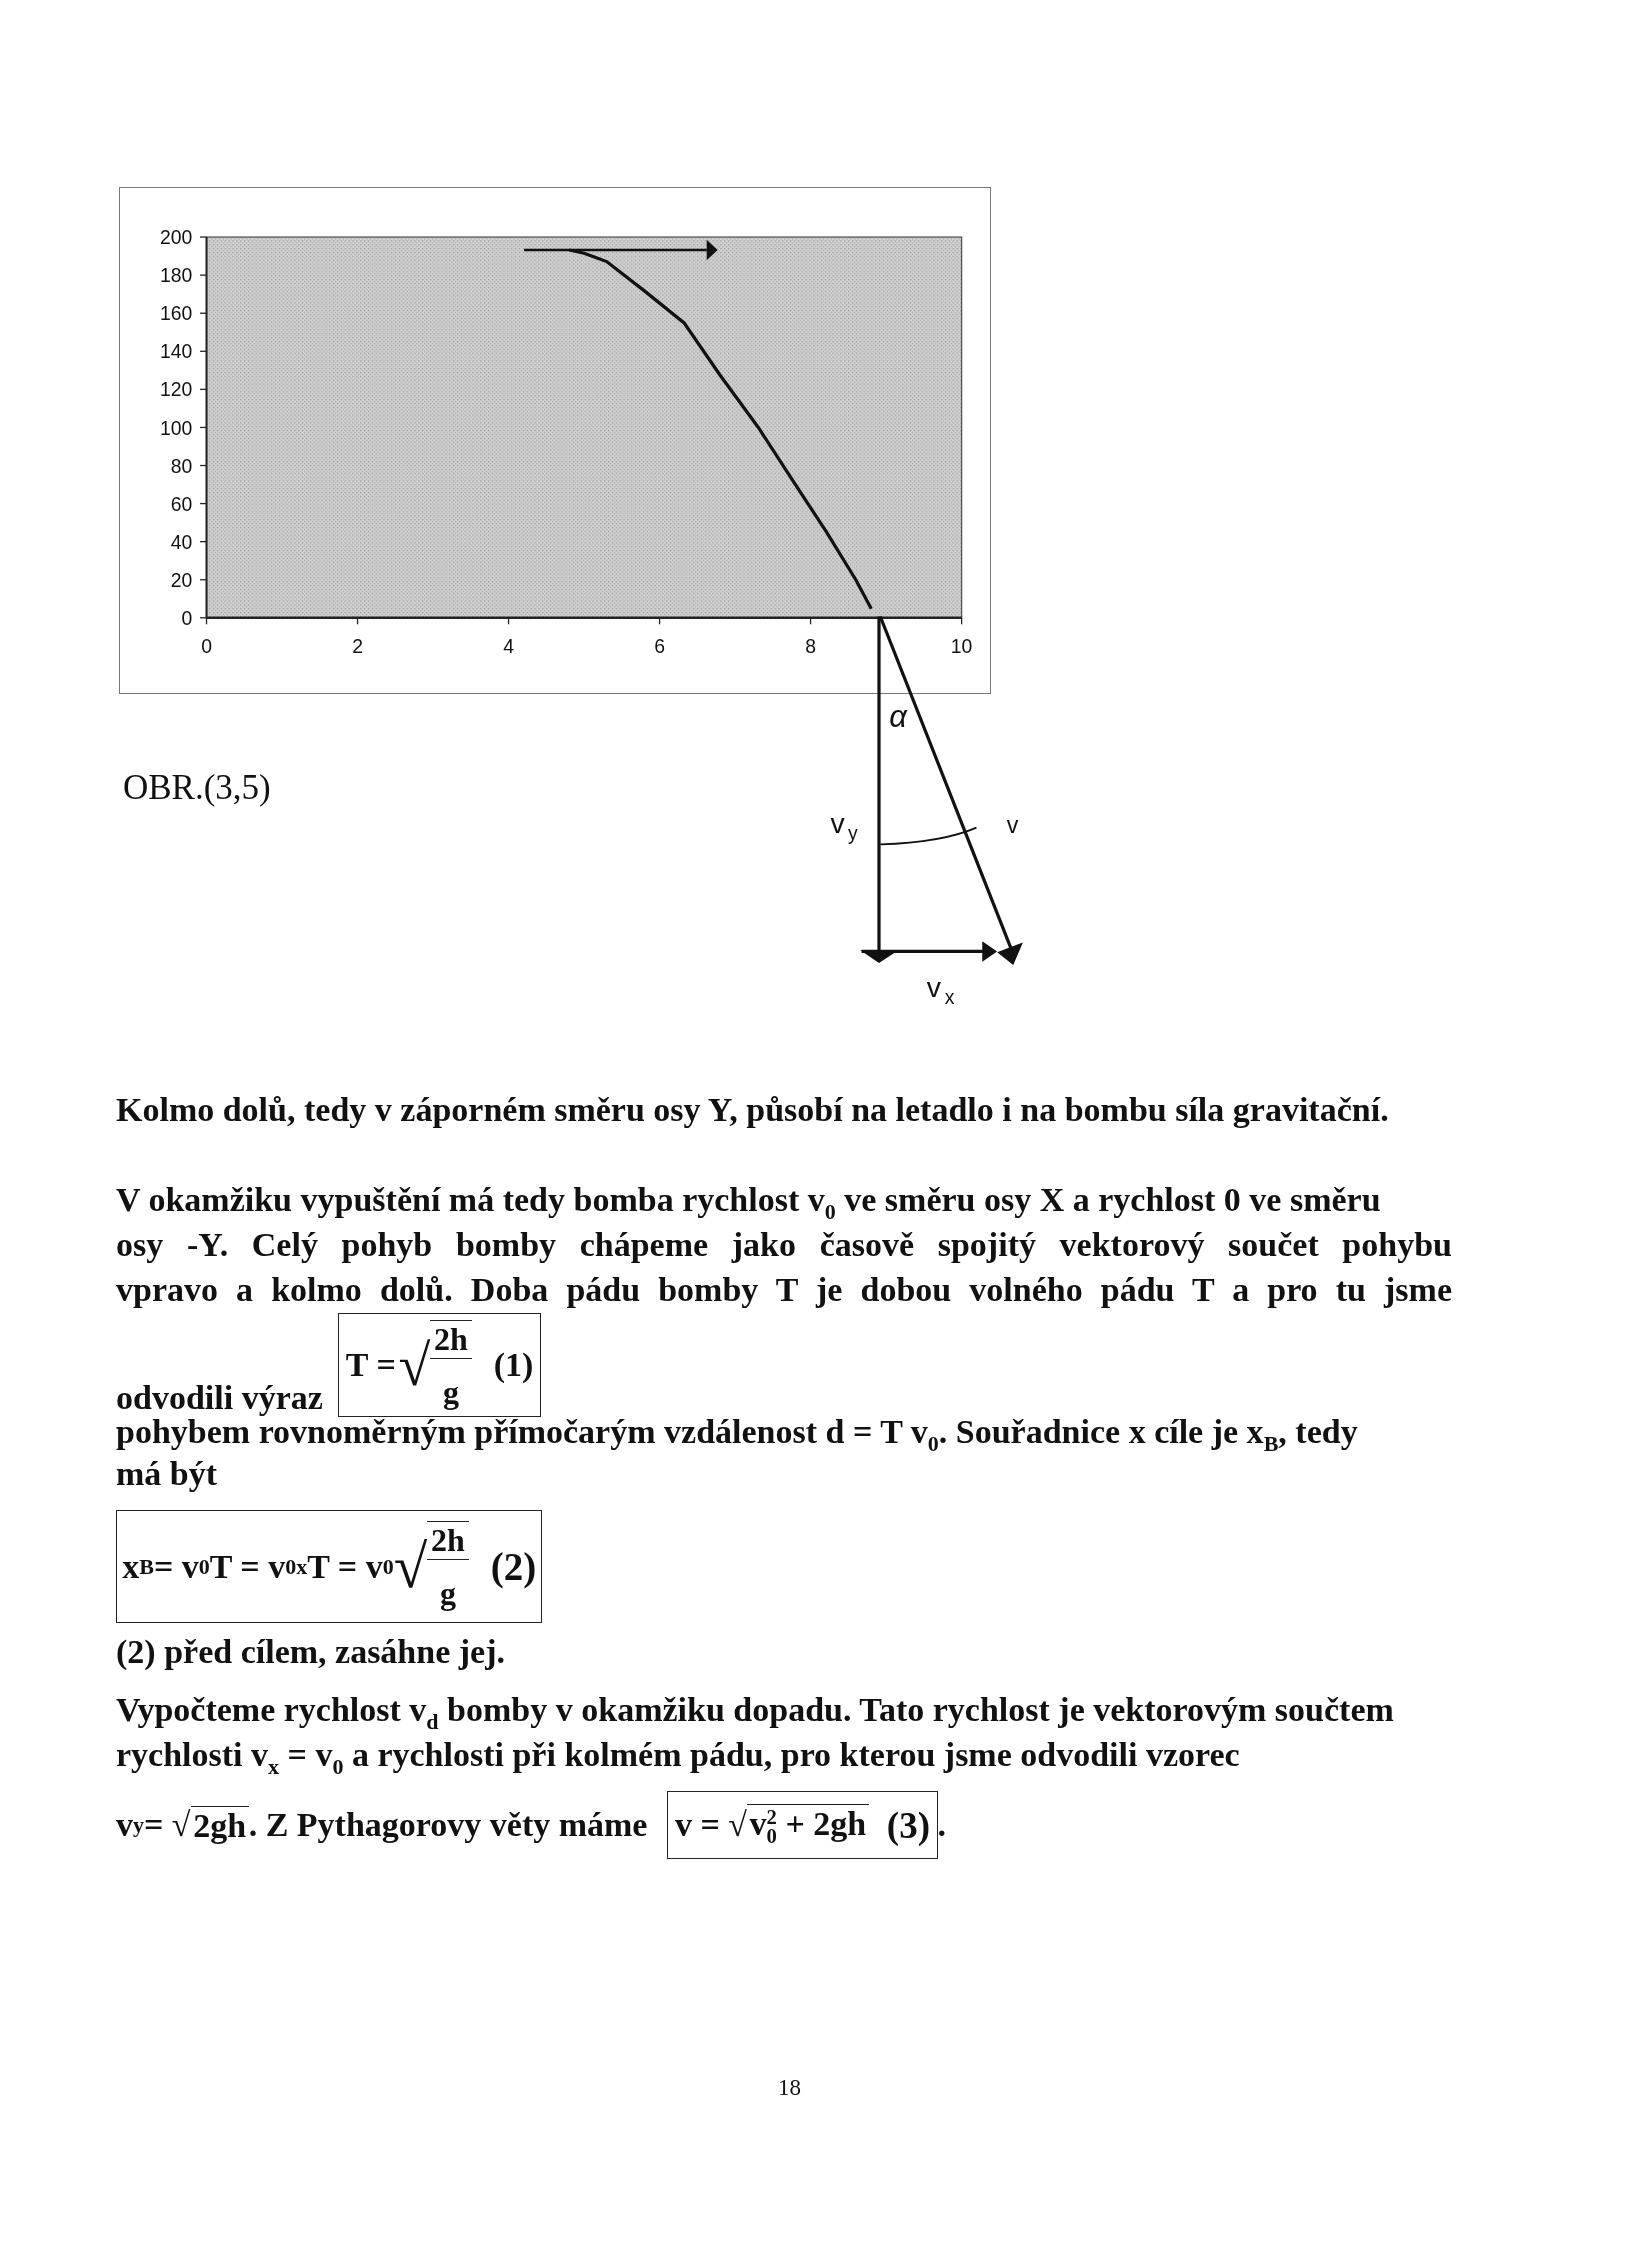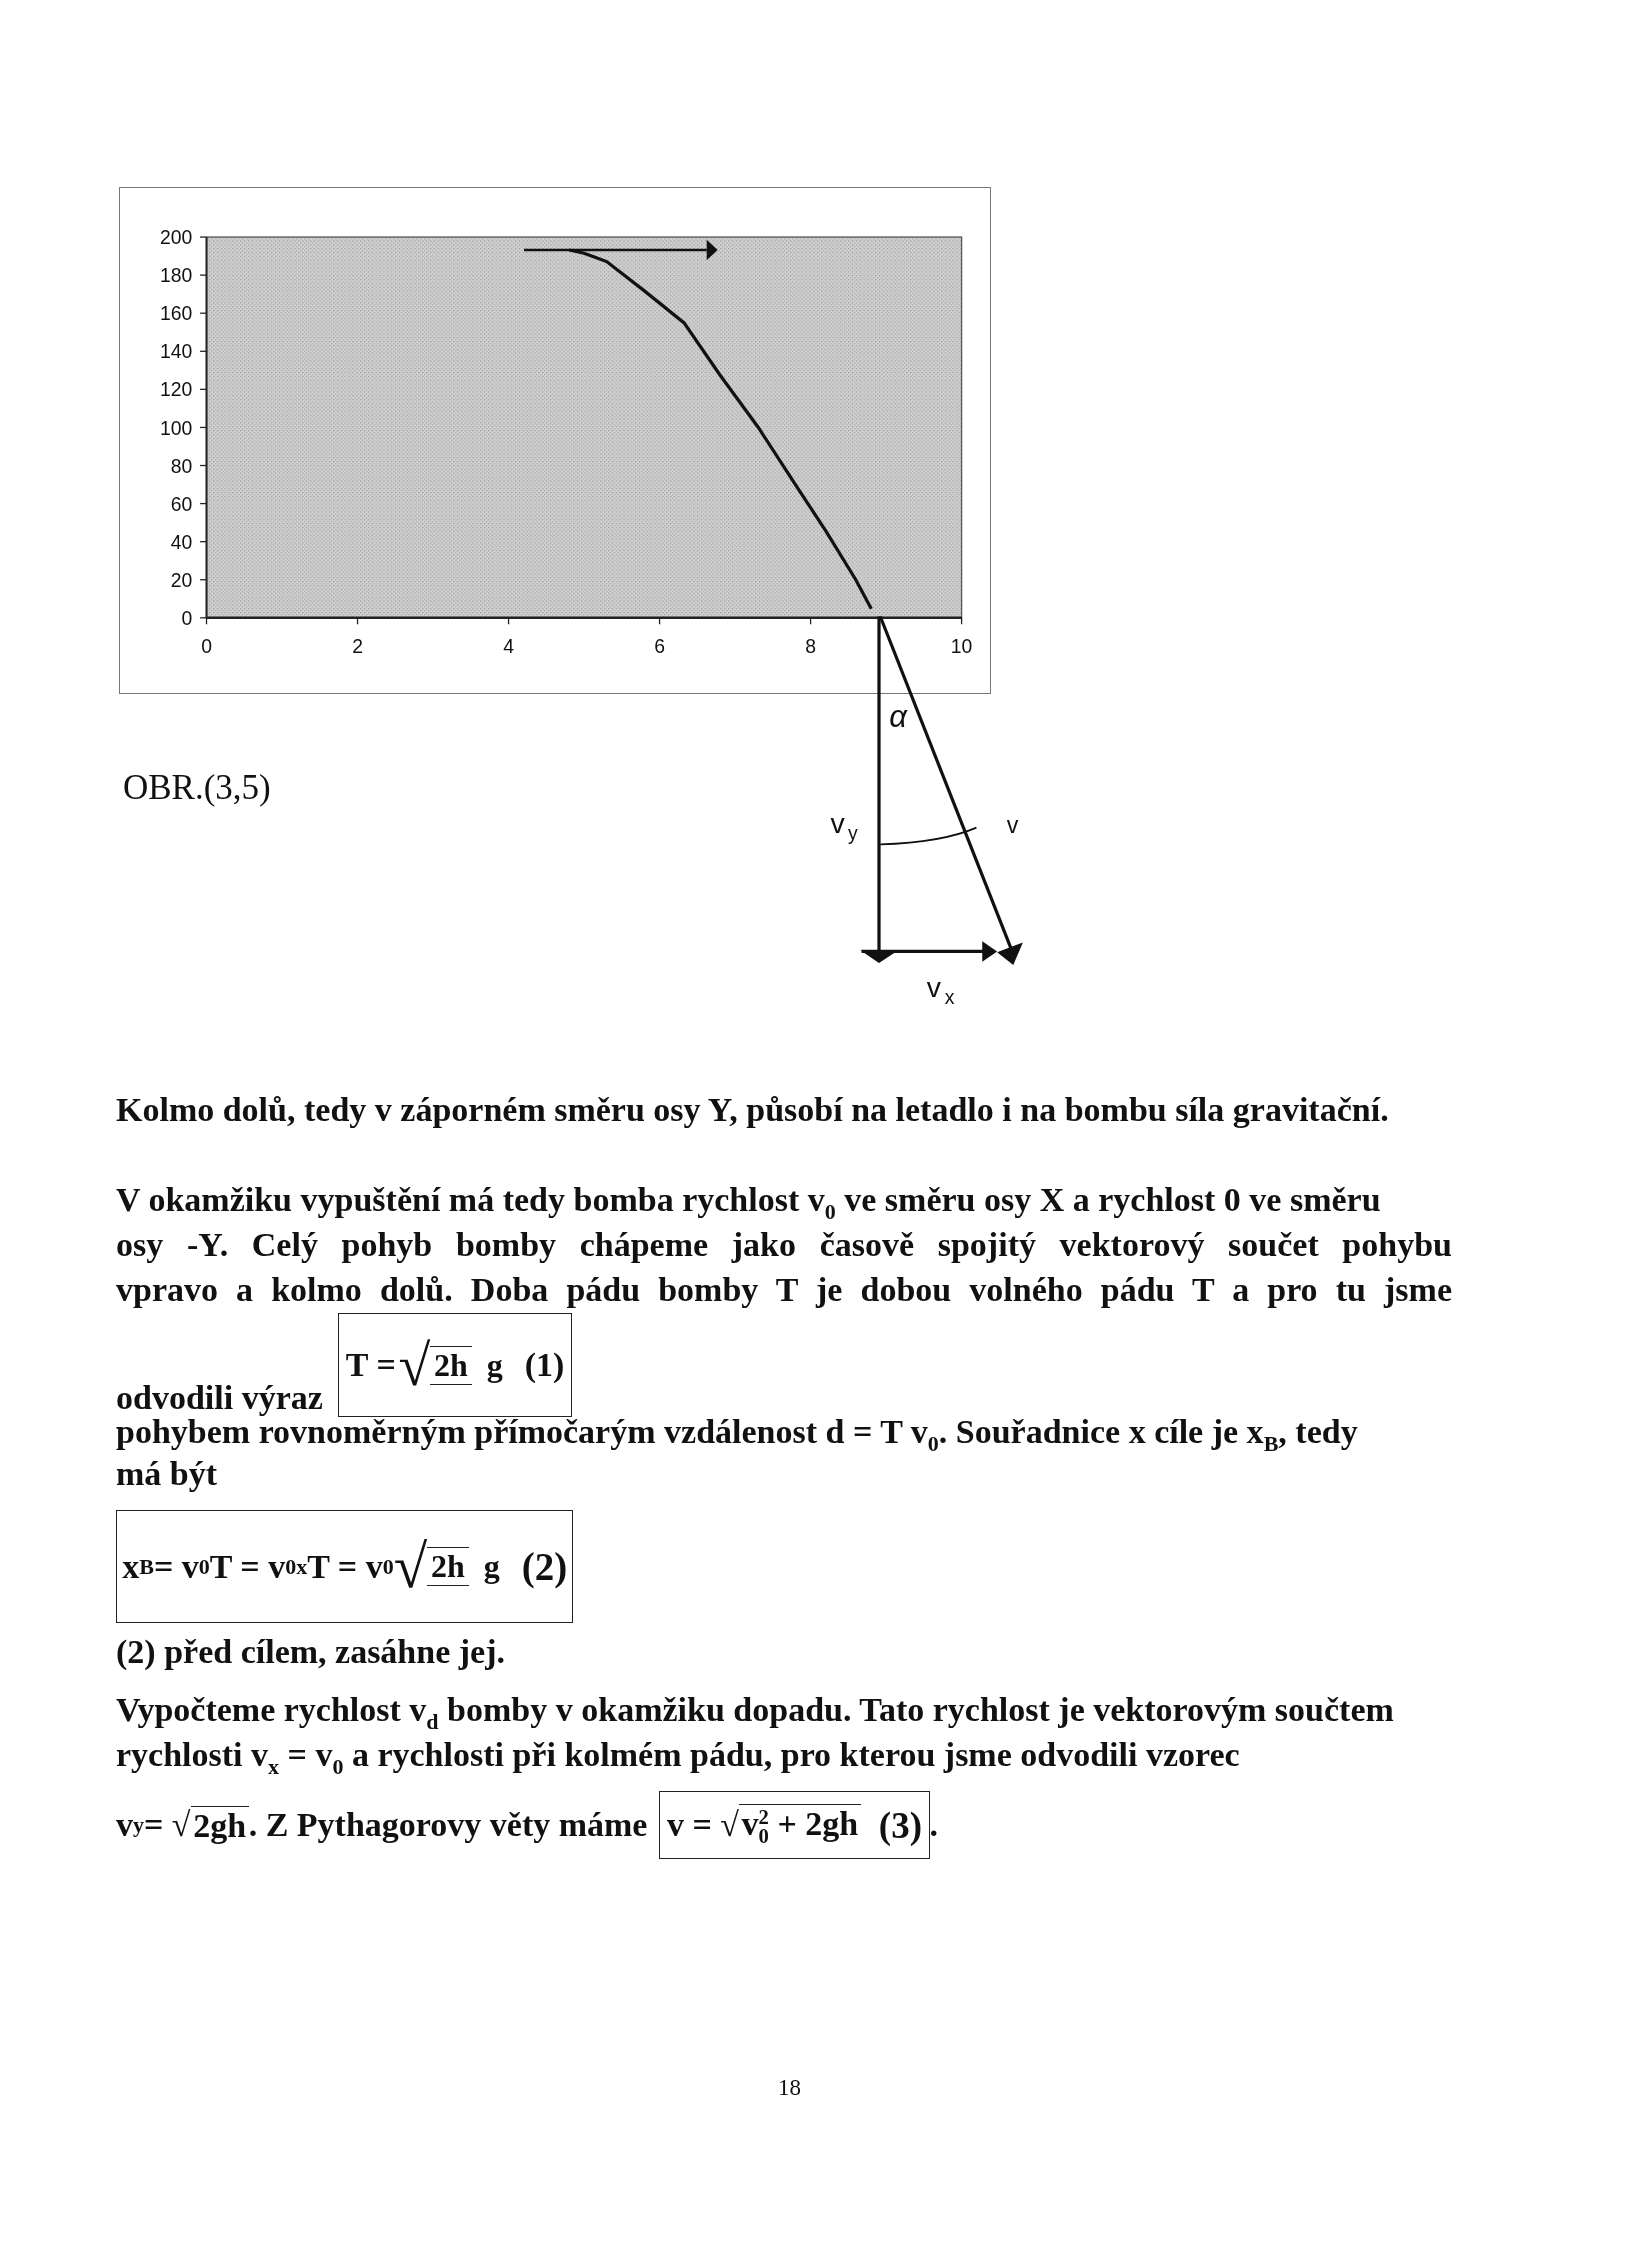--- a/index.html
+++ b/index.html
@@ -6,21 +6,21 @@
   body{width:1647px;height:2261px;position:relative;overflow:hidden;font-family:"Liberation Serif",serif;color:#111;}
   .abs{position:absolute;}
   .chart-frame{position:absolute;left:119px;top:187px;width:872px;height:507px;border:1.3px solid #777;box-sizing:border-box;}
   svg text{font-family:"Liberation Sans",sans-serif;}
   .caption{position:absolute;left:123px;top:768px;font-size:35px;}
   .line{position:absolute;left:116px;width:1336px;font-size:34px;white-space:nowrap;font-weight:bold;}
   .just{display:flex;justify-content:space-between;}
   .box{display:inline-block;border:1.9px solid #222;padding:2.6px 6.5px;vertical-align:middle;}
   sub{font-size:22px;}
   .sqrt{display:inline-block;border-top:1.9px solid #222;padding:0 2.6px;}
-  .frac{display:inline-flex;flex-direction:row;align-items:center;vertical-align:middle;font-size:32px;line-height:37px;gap:15px;}
+  .frac{display:inline-flex;flex-direction:column;align-items:center;vertical-align:middle;font-size:32px;line-height:37px;gap:15px;}
   .frac .num{border-bottom:1.9px solid #222;padding:0 3.9px;}
   .page-num{position:absolute;left:778px;top:2075px;font-size:23px;}
 </style>
 </head>
 <body>
 
 <div class="chart-frame"></div>
 
 <svg class="abs" style="left:0;top:0" width="1647" height="1033" viewBox="0 0 2552 1600">
   <defs>
@@ -156,21 +156,21 @@
   <span>Vypočteme rychlost v</span><sub>d</sub><span> bomby v okamžiku dopadu. Tato rychlost je vektorovým součtem</span>
 </div>
 <div class="line" style="top:1736px">
   <span>rychlosti  v</span><sub>x</sub><span> = v</span><sub>0</sub><span>   a rychlosti při kolmém pádu, pro kterou jsme odvodili vzorec</span>
 </div>
 <div class="line" style="top:1791px;display:flex;align-items:center;">
   <span>v</span>
     <sub>y</sub>
   <span> = √</span>
     <span class="sqrt">2gh</span>
-  <span style="margin-right:12px">  . Z Pythagorovy věty máme</span>
+  <span style="margin-right:20px">  . Z Pythagorovy věty máme</span>
   <span class="box" style="height:61px;display:inline-flex;align-items:center;">
     <span>v = √</span>
     <span class="sqrt"><span>v</span><span style="display:inline-flex;flex-direction:column;vertical-align:middle;line-height:19.4px;font-size:20.7px">
           <span>2</span>
           <span>0</span>
         </span><span> + 2gh</span></span>
     <span style="margin-left:18px;font-size:37px">(3)</span>
   </span>
   <span>.</span>
 </div>

